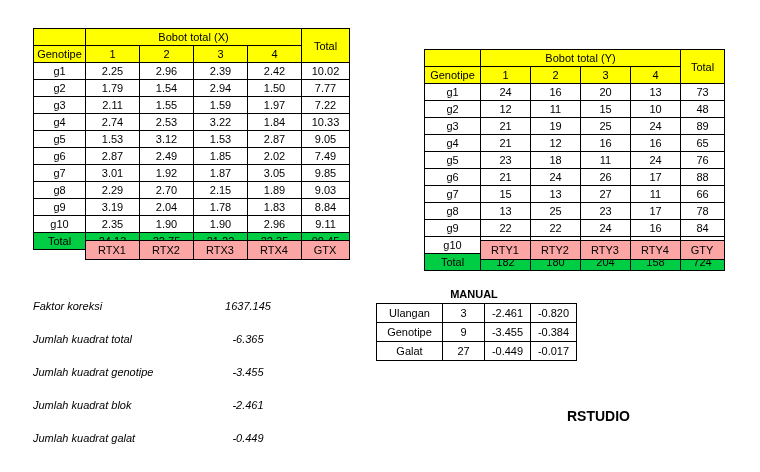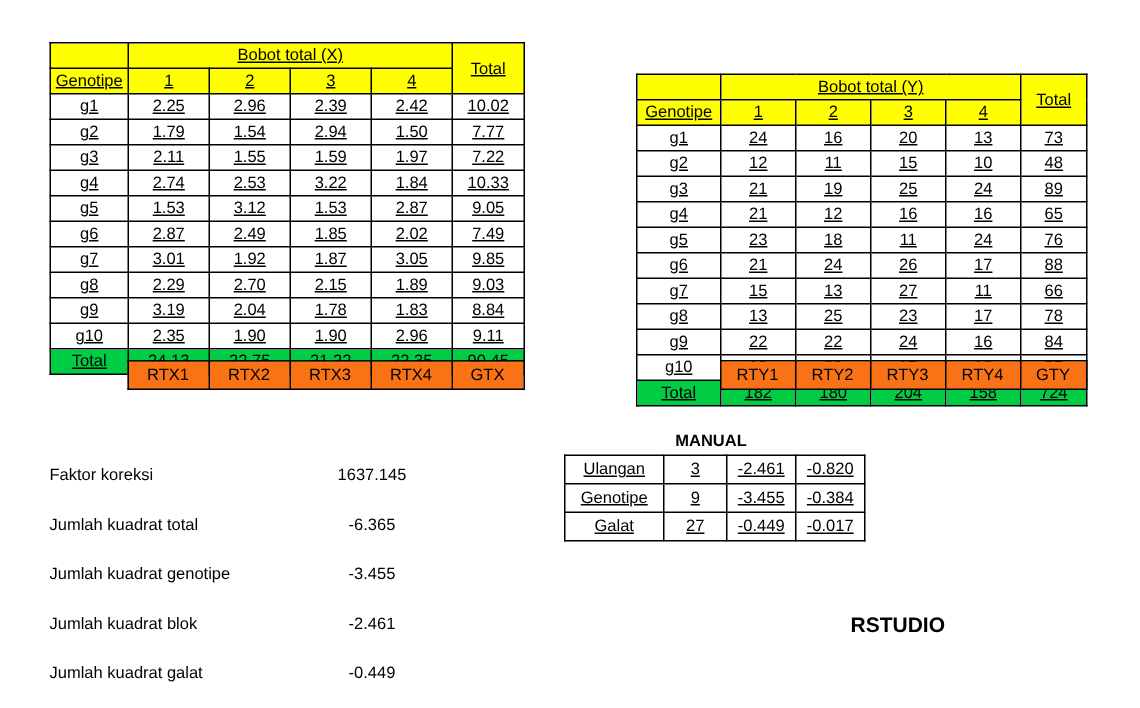--- a/index.html
+++ b/index.html
@@ -18,21 +18,20 @@
   }
   .sheet {
     position: absolute;
     top: 0; left: 0;
     width: 760px;
     height: 472px;
   }
   table.grid {
     border-collapse: collapse;
     table-layout: fixed;
-    text-decoration: underline;
   }
   table.grid td, table.grid th {
     border: 1px solid #000000;
     font-weight: normal;
     font-size: 11px;
     text-align: center;
     height: 16px;
     padding: 0 2px;
     background: #ffffff;
     white-space: nowrap;
@@ -69,21 +68,21 @@
   .coderow {
     position: absolute;
     border-collapse: collapse;
     table-layout: fixed;
   }
   .coderow td {
     border: 1px solid #000000;
     height: 16px;
     text-align: center;
     font-size: 11px;
-    background: #f97316;
+    background: #fca5a5;
   }
   .coderow td.blank {
     border: none;
     background: transparent;
   }
   #codeX { left: 33px; top: 240px; }
   #codeX col.c0 { width: 52px; }
   #codeX col.cN { width: 54px; }
   #codeX col.ct { width: 48px; }
   #codeY { left: 424px; top: 240px; }
@@ -93,22 +92,22 @@
 
   
   .summary {
     position: absolute;
     left: 33px;
     top: 300px;
     width: 290px;
   }
   .summary .row {
     display: flex;
-    align-items: center;
     height: 33px;
+    font-style: italic;
   }
   .summary .label {
     width: 170px;
     text-align: left;
     font-size: 11px;
   }
   .summary .value {
     width: 90px;
     text-align: center;
     font-size: 11px;

